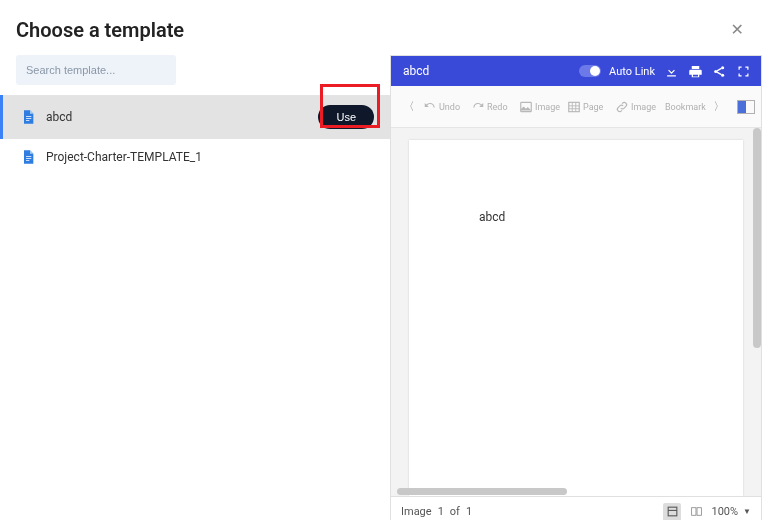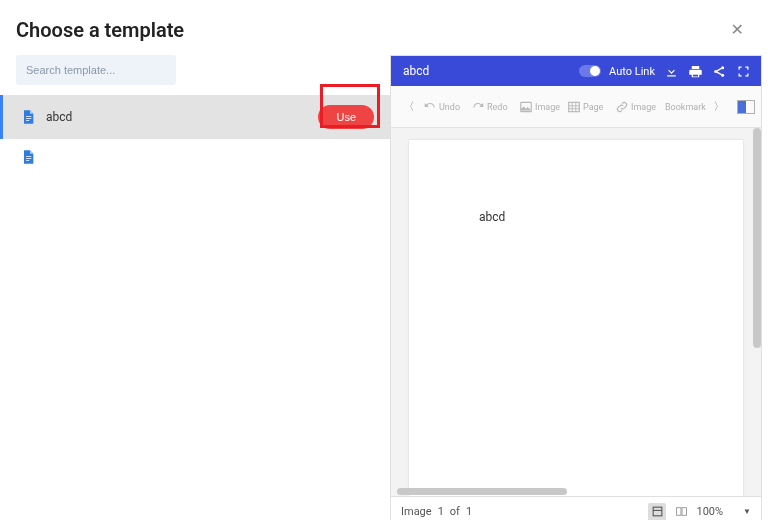--- a/index.html
+++ b/index.html
@@ -9,21 +9,21 @@
 .close-btn { font-size: 16px; color: #888; cursor: pointer; padding: 4px; }
 .body { display: flex; height: calc(100% - 48px); }
 .left { width: 390px; padding: 0 0 0 16px; }
 .search-box { background: #eef3f9; border: none; border-radius: 3px; padding: 9px 10px; width: 160px; font-size: 11px; color: #555; margin-bottom: 10px; outline: none; }
 .search-box::placeholder { color: #8a97a8; }
 .tpl-list { margin-left: -16px; }
 .tpl-item { display: flex; align-items: center; padding: 10px 16px 10px 20px; gap: 10px; cursor: pointer; position: relative; }
 .tpl-item.selected { background: #e3e3e3; border-left: 3px solid #3b82f6; padding-left: 17px; }
 .tpl-icon { width: 16px; height: 16px; flex-shrink: 0; }
 .tpl-name { flex: 1; font-size: 12px; color: #333; }
-.use-btn { background: #ef4444; color: #fff; border: none; border-radius: 14px; padding: 6px 18px; font-size: 11px; cursor: pointer; }
+.use-btn { background: #0f172a; color: #fff; border: none; border-radius: 14px; padding: 6px 18px; font-size: 11px; cursor: pointer; }
 .highlight-box { position: absolute; border: 3px solid #ec1c24; pointer-events: none; }
 .right { flex: 1; display: flex; flex-direction: column; border: 1px solid #e0e0e0; margin-right: 6px; position: relative; }
 .topbar { background: #3949d8; color: #fff; display: flex; align-items: center; padding: 0 10px; height: 30px; gap: 8px; }
 .doc-title { flex: 1; font-size: 12px; padding-left: 2px; }
 .toggle { width: 22px; height: 12px; background: #6b7ae8; border-radius: 6px; position: relative; cursor: pointer; }
 .toggle::after { content: ""; position: absolute; right: 1px; top: 1px; width: 10px; height: 10px; background: #fff; border-radius: 50%; }
 .autosave-label { font-size: 11px; }
 .top-icon { width: 16px; height: 16px; display: flex; align-items: center; justify-content: center; cursor: pointer; }
 .top-icon svg { width: 15px; height: 15px; fill: #fff; }
 .toolbar { display: flex; align-items: center; height: 42px; background: #fafafa; border-bottom: 1px solid #e5e5e5; padding: 0 6px; }
@@ -33,21 +33,21 @@
 .tb-item svg { width: 14px; height: 14px; fill: #b8b8b8; }
 .tb-view { width: 18px; height: 14px; border: 1px solid #b0b0b0; display: flex; cursor: pointer; margin-left: 6px; }
 .tb-view::before { content: ""; width: 50%; background: #4a6fd8; }
 .canvas { flex: 1; background: #f3f3f3; padding: 12px 18px 0 18px; overflow: hidden; position: relative; }
 .page { background: #fff; width: 100%; height: 100%; box-shadow: 0 0 2px rgba(0,0,0,0.15); padding: 70px 0 0 70px; font-size: 12px; color: #333; }
 .vscroll { position: absolute; right: 0; top: 72px; width: 8px; height: 220px; background: #c8c8c8; border-radius: 4px; }
 .statusbar { height: 30px; border-top: 1px solid #e0e0e0; display: flex; align-items: center; padding: 0 10px; font-size: 11px; color: #555; gap: 6px; }
 .statusbar .spacer { flex: 1; }
 .sb-icon { width: 18px; height: 18px; display: flex; align-items: center; justify-content: center; color: #666; cursor: pointer; border-radius: 2px; }
 .sb-icon.active { background: #ddd; }
-.zoom { display: flex; align-items: center; gap: 20px; cursor: pointer; }
+.zoom { display: flex; align-items: center; gap: 5px; cursor: pointer; }
 .hscroll-track { position: absolute; bottom: 30px; left: 0; right: 0; height: 10px; display: flex; align-items: center; padding: 0 6px; }
 .hscroll-thumb { width: 170px; height: 7px; background: #c8c8c8; border-radius: 4px; }
 </style>
 </head>
 <body>
 
 <div class="header">
   <h1>Choose a template</h1>
   <div class="close-btn">✕</div>
 </div>
@@ -64,20 +64,21 @@
           </svg>
         <span class="tpl-name">abcd</span>
         <button class="use-btn">Use</button>
       </div>
       <div class="tpl-item">
         <svg class="tpl-icon" viewBox="0 0 24 24">
             <path fill="#2f7de1" d="M6 2h9l5 5v15H6z"></path>
             <path fill="#fff" d="M9 11h8v1H9zm0 3h8v1H9zm0 3h5v1H9z"></path>
             <path fill="#a8cdf5" d="M15 2v5h5z"></path>
           </svg>
+        <span class="tpl-name">Project-Charter-TEMPLATE_1</span>
       </div>
     </div>
   </div>
 
   <div class="right">
     <div class="topbar">
       <span class="doc-title">abcd</span>
       <div class="toggle"></div>
       <span class="autosave-label">Auto Link</span>
       <div class="top-icon">

